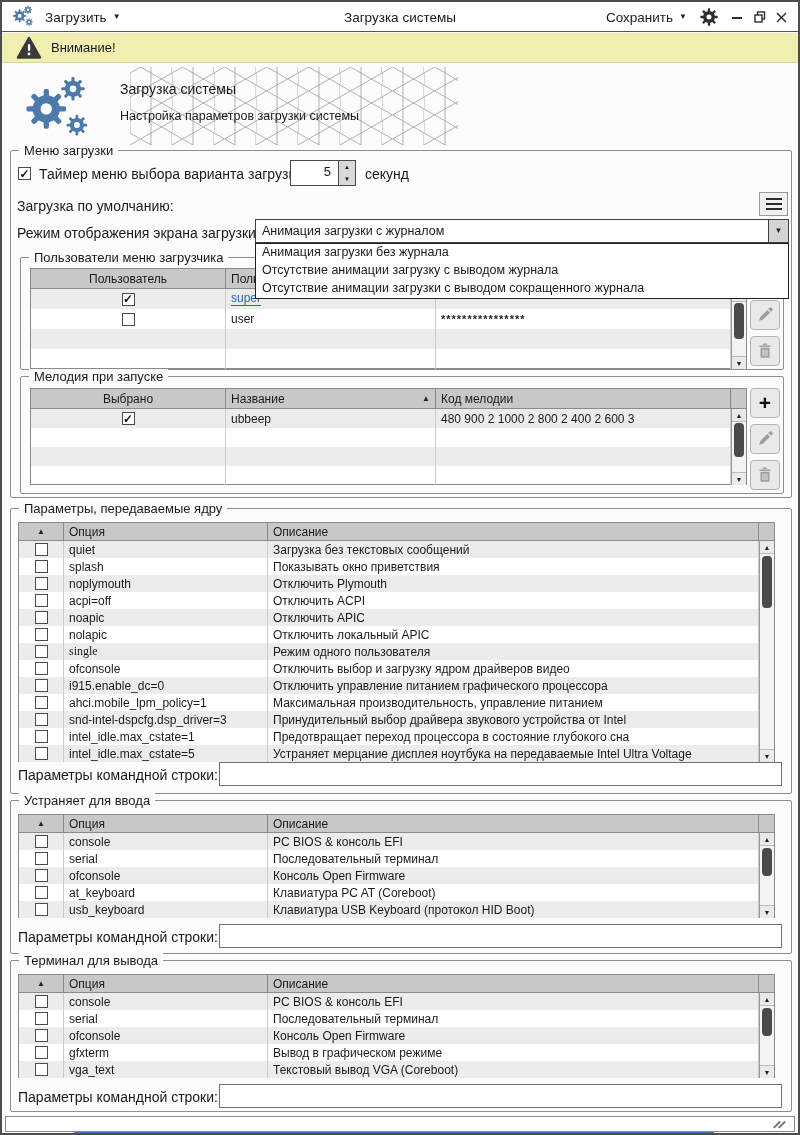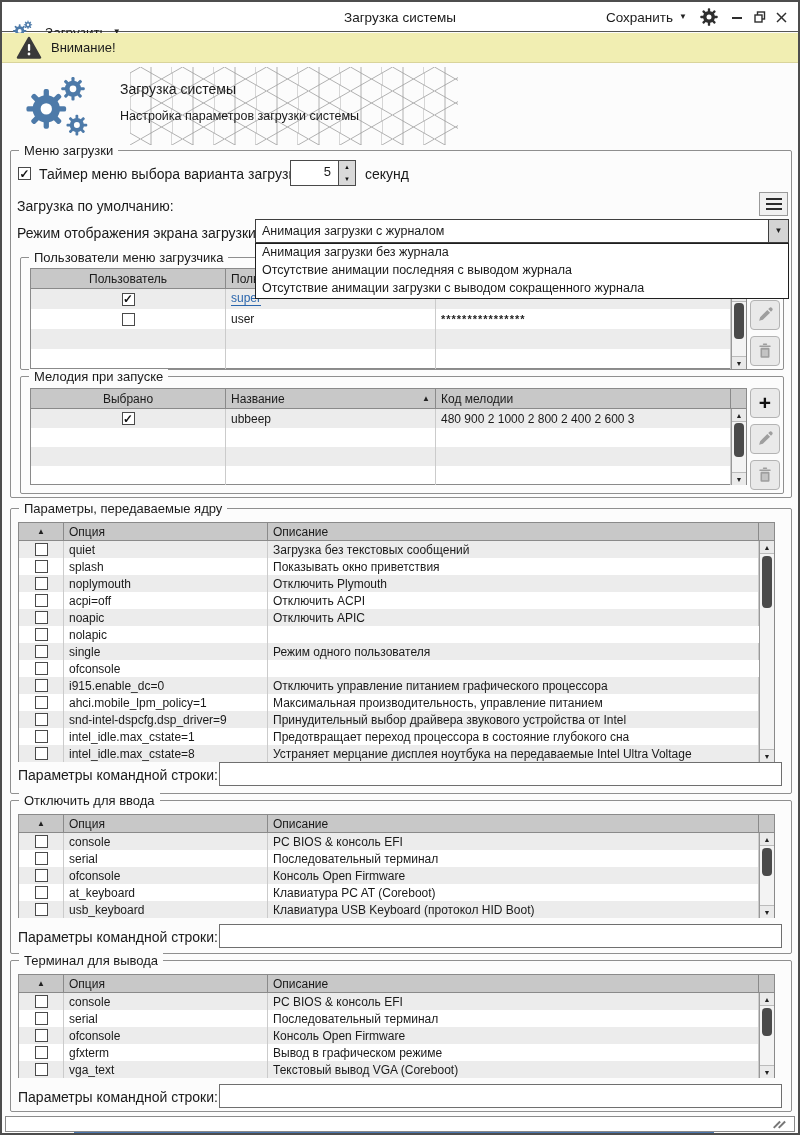--- a/index.html
+++ b/index.html
@@ -1,21 +1,21 @@
 <!DOCTYPE html>
 <html><head>
 <meta charset="utf-8">
 <style>
   *{box-sizing:border-box;margin:0;padding:0}
   html,body{background:#e9e9e9}
   .win{position:relative;width:800px;height:1135px;border:2px solid #4d4d4d;background:#fcfcfc;
        font-family:"Liberation Sans",sans-serif;color:#1a1a1a;overflow:hidden}
   
   .titlebar{position:absolute;top:0;left:0;right:0;height:30px;background:#fff;border-bottom:1px solid #555}
-  .tb-left{position:absolute;left:10px;top:15px;height:30px;display:flex;align-items:center;gap:9px}
+  .tb-left{position:absolute;left:10px;top:0;height:30px;display:flex;align-items:center;gap:9px}
   .tb-title{position:absolute;left:0;right:0;top:0;height:30px;display:flex;align-items:center;justify-content:center;font-size:13.5px}
   .tb-right{position:absolute;right:10px;top:0;height:30px;display:flex;align-items:center;gap:12px}
   .menubtn{display:flex;align-items:center;gap:6px;font-size:13.5px;cursor:default}
   .caret{font-size:8px;color:#222;line-height:1}
   .wctl{display:flex;align-items:center;gap:9px}
   .wbtn{width:13px;height:13px;display:flex;align-items:center;justify-content:center}
   
   .warnbar{position:absolute;top:31px;left:0;right:0;height:30px;background:#f1eeb2;border-bottom:1px solid #d9d49b;display:flex;align-items:center}
   .warnbar .txt{font-size:13px;margin-left:9px}
   
@@ -329,21 +329,21 @@
       </svg>
     </div>
   <div class="abtn" style="left:748px;top:458px">
       <svg width="18" height="18" viewBox="0 0 20 20">
         <use href="#trash" fill="#9e9e9e"></use>
       </svg>
     </div>
 
   <div class="popup" id="mode-popup">
       <div class="opt">Анимация загрузки без журнала</div>
-      <div class="opt">Отсутствие анимации последняя с выводом журнала</div>
+      <div class="opt">Отсутствие анимации загрузку с выводом журнала</div>
       <div class="opt">Отсутствие анимации загрузки с выводом сокращенного журнала</div>
     </div>
 
   <div class="group" style="left:8px;top:506px;width:782px;height:286px">
     <span class="legend">Параметры, передаваемые ядру</span>
   </div>
   <div class="table t-grid" style="left:16px;top:520px;width:757px;height:240px">
     <div class="thead">
       <div class="th center" style="width:45px">
           <span class="sortc">▲</span>
@@ -385,81 +385,83 @@
             <span class="cb"></span>
           </div>
           <div class="td" style="width: 204px;">noapic</div>
           <div class="td" style="width: 491px;">Отключить APIC</div>
         </div>
         <div class="tr">
           <div class="td center" style="width: 45px;">
             <span class="cb"></span>
           </div>
           <div class="td" style="width: 204px;">nolapic</div>
-        </div>
-        <div class="tr odd">
-          <div class="td center" style="width: 45px;">
-            <span class="cb"></span>
-          </div>
-          <div class="td" style="width: 204px;">single</div>
+          <div class="td" style="width: 491px;">Отключить локальный APIC</div>
+        </div>
+        <div class="tr odd">
+          <div class="td center" style="width: 45px;">
+            <span class="cb"></span>
+          </div>
+          <div class="td" style="width: 204px; font-family: Liberation Serif, serif;">single</div>
           <div class="td" style="width: 491px;">Режим одного пользователя</div>
         </div>
         <div class="tr">
           <div class="td center" style="width: 45px;">
             <span class="cb"></span>
           </div>
           <div class="td" style="width: 204px;">ofconsole</div>
+          <div class="td" style="width: 491px;">Отключить выбор и загрузку ядром драйверов видео</div>
         </div>
         <div class="tr odd">
           <div class="td center" style="width: 45px;">
             <span class="cb"></span>
           </div>
           <div class="td" style="width: 204px;">i915.enable_dc=0</div>
           <div class="td" style="width: 491px;">Отключить управление питанием графического процессора</div>
         </div>
         <div class="tr">
           <div class="td center" style="width: 45px;">
             <span class="cb"></span>
           </div>
           <div class="td" style="width: 204px;">ahci.mobile_lpm_policy=1</div>
           <div class="td" style="width: 491px;">Максимальная производительность, управление питанием</div>
         </div>
         <div class="tr odd">
           <div class="td center" style="width: 45px;">
             <span class="cb"></span>
           </div>
-          <div class="td" style="width: 204px;">snd-intel-dspcfg.dsp_driver=9</div>
+          <div class="td" style="width: 204px;">snd-intel-dspcfg.dsp_driver=3</div>
           <div class="td" style="width: 491px;">Принудительный выбор драйвера звукового устройства от Intel</div>
         </div>
         <div class="tr">
           <div class="td center" style="width: 45px;">
             <span class="cb"></span>
           </div>
           <div class="td" style="width: 204px;">intel_idle.max_cstate=1</div>
           <div class="td" style="width: 491px;">Предотвращает переход процессора в состояние глубокого сна</div>
         </div>
         <div class="tr odd">
           <div class="td center" style="width: 45px;">
             <span class="cb"></span>
           </div>
-          <div class="td" style="width: 204px;">intel_idle.max_cstate=8</div>
+          <div class="td" style="width: 204px;">intel_idle.max_cstate=5</div>
           <div class="td" style="width: 491px;">Устраняет мерцание дисплея ноутбука на передаваемые Intel Ultra Voltage</div>
         </div>
       </div>
     <div class="sb" style="right:0;top:18px;height:221px">
       <span class="ar up">▲</span>
       <span class="thumb" style="top:15px;height:52px"></span>
       <span class="ar dn">▼</span>
     </div>
   </div>
   <span class="lbl" style="left:16px;top:765px">Параметры командной строки:</span>
   <div class="tinput" style="left:217px;top:760px;width:563px;height:24px"></div>
 
   <div class="group" style="left:8px;top:798px;width:782px;height:154px">
-    <span class="legend">Отключить для ввода</span>
+    <span class="legend">Устраняет для ввода</span>
   </div>
   <div class="table t-grid" style="left:16px;top:812px;width:757px;height:104px">
     <div class="thead">
       <div class="th center" style="width:45px">
           <span class="sortc">▲</span>
         </div>
       <div class="th" style="width:204px">Опция</div>
       <div class="th" style="width:491px">Описание</div>
     </div>
     <div id="termin-body">

